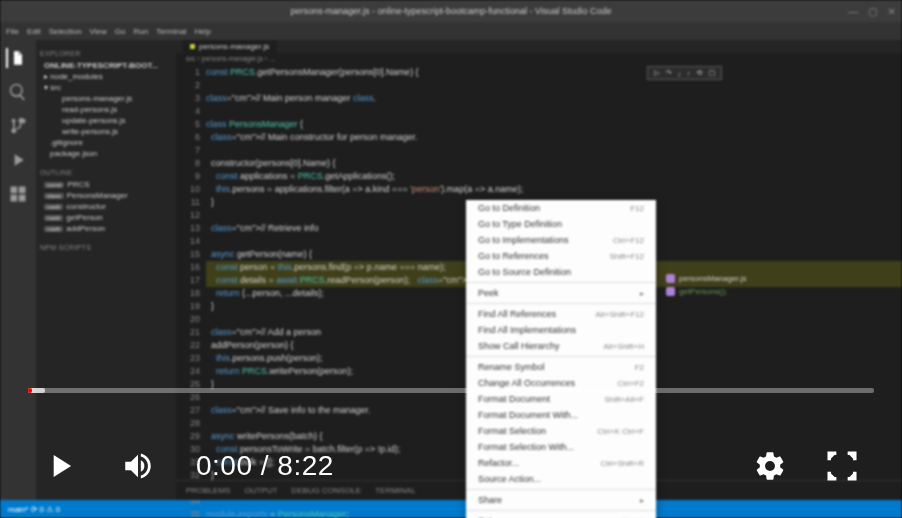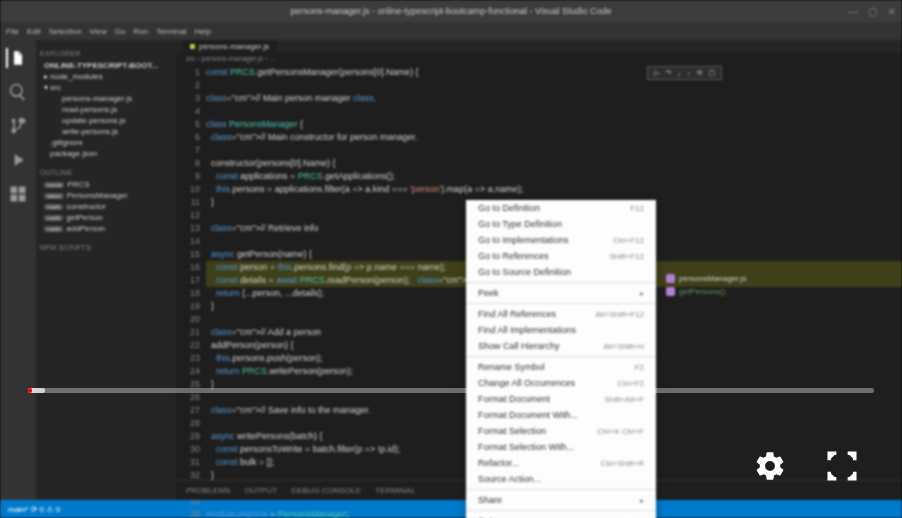--- a/index.html
+++ b/index.html
@@ -317,20 +317,35 @@
     <span>main* ⟳ 0 ⚠ 0</span>
   </div>
 </div>
 
 <div class="player-overlay">
   <div class="progress-track">
     <div class="progress-loaded"></div>
     <div class="progress-fill"></div>
   </div>
   <div class="controls">
+    <div class="left">
+      <div class="ctrl-btn">
+        <svg class="picon lg" viewBox="0 0 24 24">
+            <path d="M8 5v14l11-7z"></path>
+          </svg>
+      </div>
+      <div class="ctrl-btn">
+        <svg class="picon" viewBox="0 0 24 24">
+            <path d="M3 9v6h4l5 5V4L7 9H3zm13.5 3A4.5 4.5 0 0014 7.97v8.05A4.5 4.5 0 0016.5 12zM14 3.23v2.06c2.89.86 5 3.54 5 6.71s-2.11 5.85-5 6.71v2.06c4.01-.91 7-4.49 7-8.77s-2.99-7.86-7-8.77z"></path>
+          </svg>
+      </div>
+      <div class="time-display">
+        <span>0:00</span><span> / </span><span>8:22</span>
+      </div>
+    </div>
     <div class="right">
       <div class="ctrl-btn">
         <svg class="picon" viewBox="0 0 24 24">
             <path d="M19.14 12.94a7.4 7.4 0 000-1.88l2.03-1.58a.5.5 0 00.12-.64l-1.92-3.32a.5.5 0 00-.6-.22l-2.39.96a7.03 7.03 0 00-1.62-.94l-.36-2.54a.5.5 0 00-.5-.42h-3.84a.5.5 0 00-.5.42l-.36 2.54c-.58.24-1.12.56-1.62.94l-2.39-.96a.5.5 0 00-.6.22L2.71 8.84a.5.5 0 00.12.64l2.03 1.58a7.4 7.4 0 000 1.88l-2.03 1.58a.5.5 0 00-.12.64l1.92 3.32c.13.22.4.3.6.22l2.39-.96c.5.38 1.04.7 1.62.94l.36 2.54c.04.24.25.42.5.42h3.84c.25 0 .46-.18.5-.42l.36-2.54c.58-.24 1.12-.56 1.62-.94l2.39.96c.2.08.47 0 .6-.22l1.92-3.32a.5.5 0 00-.12-.64l-2.03-1.58zM12 15.5A3.5 3.5 0 1112 8.5a3.5 3.5 0 010 7z"></path>
           </svg>
       </div>
       <div class="ctrl-btn">
         <svg class="picon" viewBox="0 0 24 24" fill="none" stroke="#fff" stroke-width="2.5">
             <path d="M3 8V3h5M21 8V3h-5M3 16v5h5M21 16v5h-5"></path>
           </svg>

